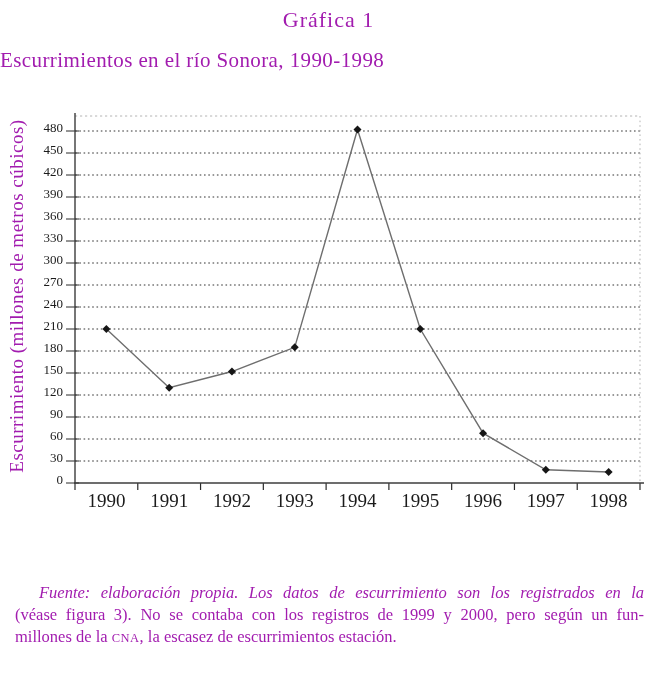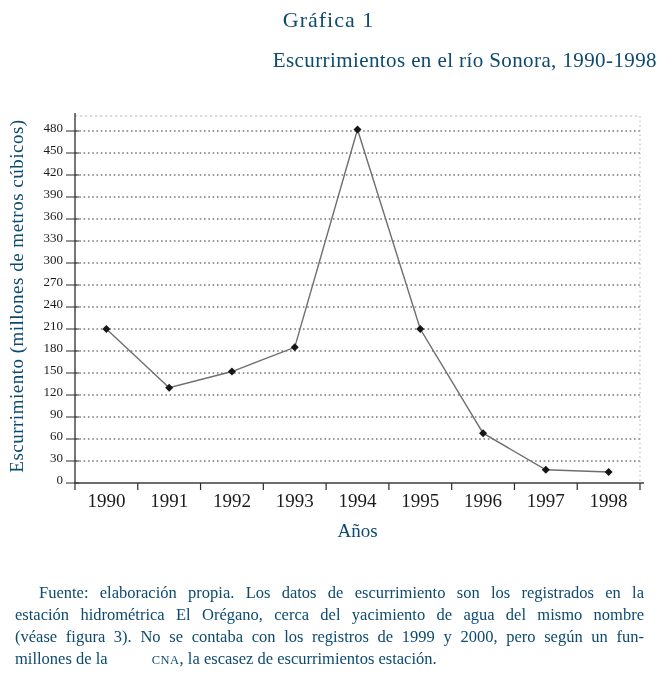--- a/index.html
+++ b/index.html
@@ -1,31 +1,31 @@
 <!DOCTYPE html>
 <html><head>
 <meta charset="utf-8">
 <style>
   html,body{margin:0;padding:0;background:#fff;}
   .page{position:relative;width:657px;height:673px;background:#ffffff;overflow:hidden;
-        font-family:"Liberation Serif",serif;color:#0c4a6e;}
+        font-family:"Liberation Serif",serif;color:#a21caf;}
   .title{position:absolute;top:7px;left:0;width:657px;text-align:center;
          font-size:22px;letter-spacing:1px;}
-  .subtitle{position:absolute;top:48px;left:0;width:657px;text-align:right;
+  .subtitle{position:absolute;top:48px;left:0;width:657px;text-align:left;
             font-size:21px;letter-spacing:0.4px;}
   .chart{position:absolute;top:0;left:0;}
   .ytitle{position:absolute;left:6px;top:484px;width:376px;height:28px;
           transform:rotate(-90deg);transform-origin:0 0;text-align:center;
           font-size:19px;letter-spacing:0.5px;white-space:nowrap;}
   .xtitle{position:absolute;top:520px;left:75px;width:565px;text-align:center;font-size:19px;}
   .footer{position:absolute;top:582px;left:15px;width:629px;font-size:16.5px;line-height:22px;}
   .jline{text-align:justify;text-align-last:justify;}
-  .indent{text-indent:24px;}
+  .indent{text-indent:24px;font-style:italic;}
   .lastline{text-align:left;}
-  .acr{font-size:12.5px;letter-spacing:0.5px;margin-left:40px;}
+  .acr{font-size:12.5px;letter-spacing:0.5px;}
   text.ylab{font-family:"Liberation Serif",serif;font-size:13px;text-anchor:end;fill:#1b1b1b;}
   text.xlab{font-family:"Liberation Serif",serif;font-size:19px;text-anchor:middle;fill:#1b1b1b;}
 </style>
 </head>
 <body>
 
 <div class="page">
   <div class="title">Gráfica 1</div>
   <div class="subtitle">Escurrimientos en el río Sonora, 1990-1998</div>
 
@@ -109,21 +109,19 @@
       <path d="M 231.94444444444446 367.53333333333336 L 235.94444444444446 371.53333333333336 L 231.94444444444446 375.53333333333336 L 227.94444444444446 371.53333333333336 Z" fill="#161616"></path>
       <path d="M 294.72222222222223 343.33333333333337 L 298.72222222222223 347.33333333333337 L 294.72222222222223 351.33333333333337 L 290.72222222222223 347.33333333333337 Z" fill="#161616"></path>
       <path d="M 357.5 125.53333333333336 L 361.5 129.53333333333336 L 357.5 133.53333333333336 L 353.5 129.53333333333336 Z" fill="#161616"></path>
       <path d="M 420.27777777777777 325 L 424.27777777777777 329 L 420.27777777777777 333 L 416.27777777777777 329 Z" fill="#161616"></path>
       <path d="M 483.05555555555554 429.1333333333333 L 487.05555555555554 433.1333333333333 L 483.05555555555554 437.1333333333333 L 479.05555555555554 433.1333333333333 Z" fill="#161616"></path>
       <path d="M 545.8333333333333 465.8 L 549.8333333333333 469.8 L 545.8333333333333 473.8 L 541.8333333333333 469.8 Z" fill="#161616"></path>
       <path d="M 608.6111111111111 468 L 612.6111111111111 472 L 608.6111111111111 476 L 604.6111111111111 472 Z" fill="#161616"></path>
     </svg>
 
   <div class="ytitle">Escurrimiento (millones de metros cúbicos)</div>
-  <div class="xtitle">Años</div>
 
   <div class="footer">
     <div class="jline indent">Fuente: elaboración propia. Los datos de escurrimiento son los registrados en la</div>
-    <div class="jline">estación hidrométrica El Orégano, cerca del yacimiento de agua del mismo nombre</div>
     <div class="jline">(véase figura 3). No se contaba con los registros de 1999 y 2000, pero según un fun-</div>
     <div class="lastline"><span>millones de la </span><span class="acr">CNA</span><span>, la escasez de escurrimientos estación.</span></div>
   </div>
 </div>
 
 </body></html>

